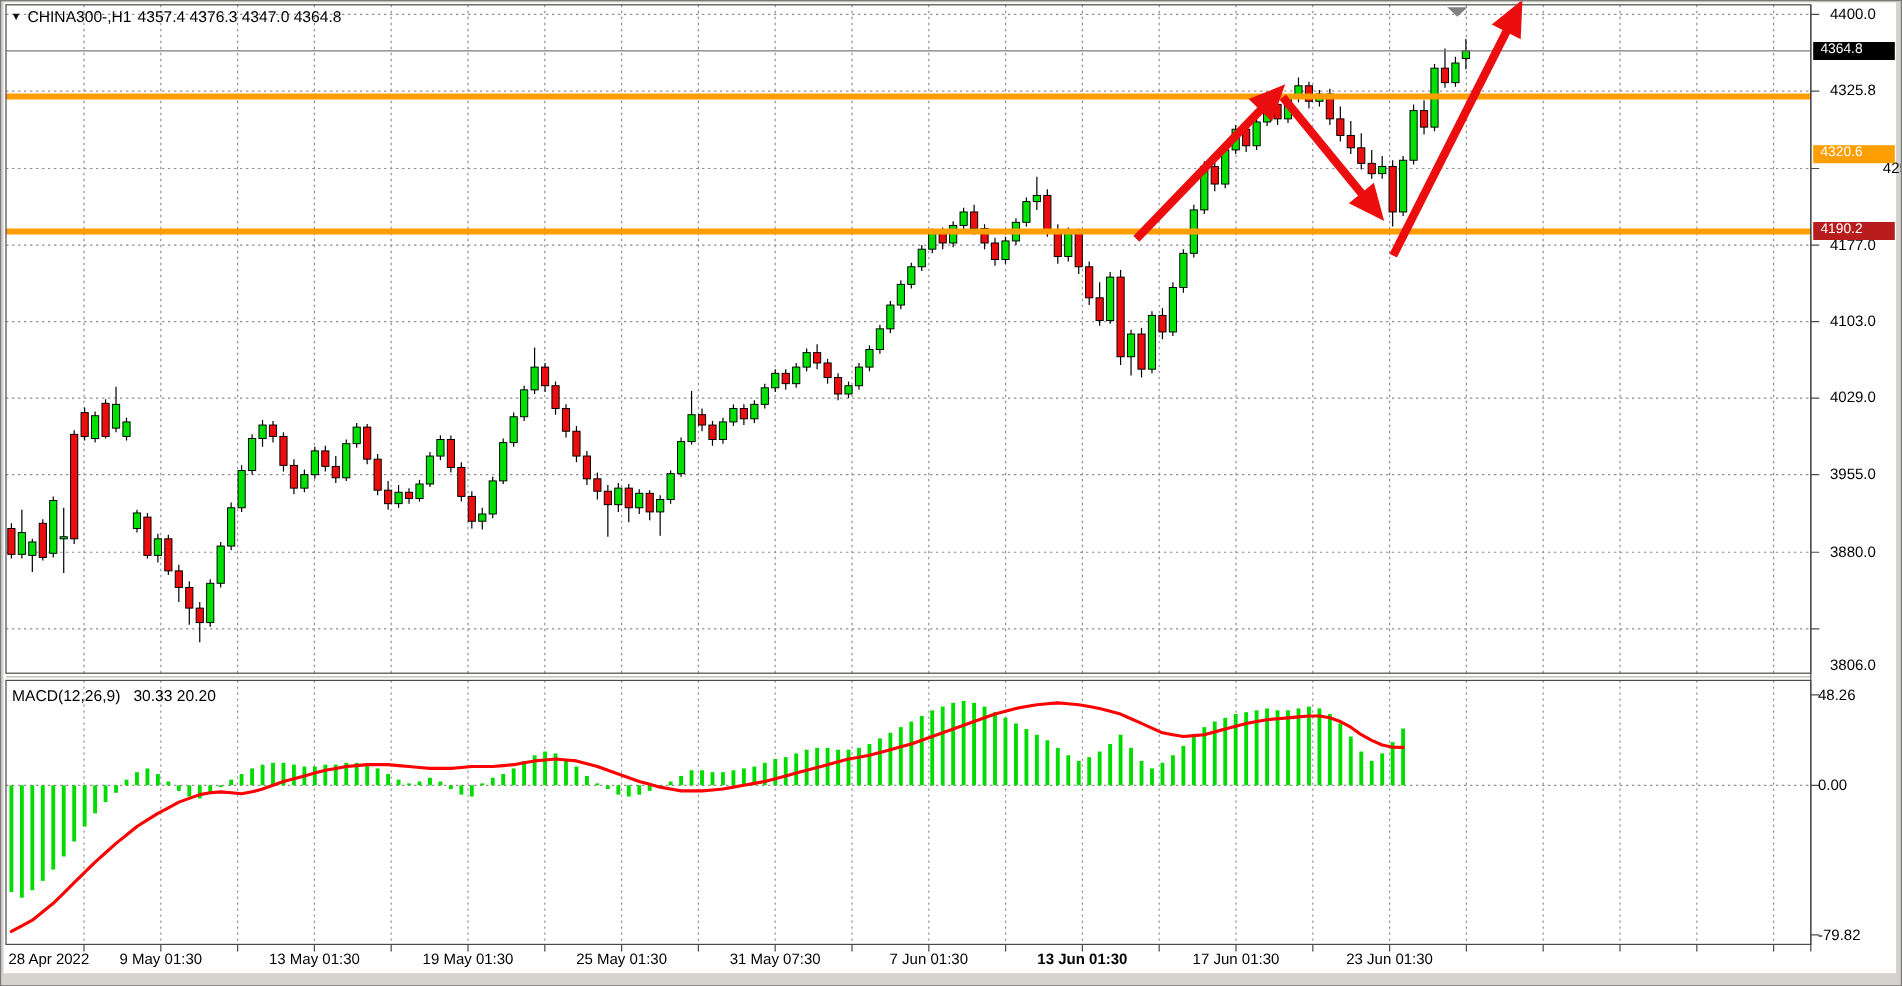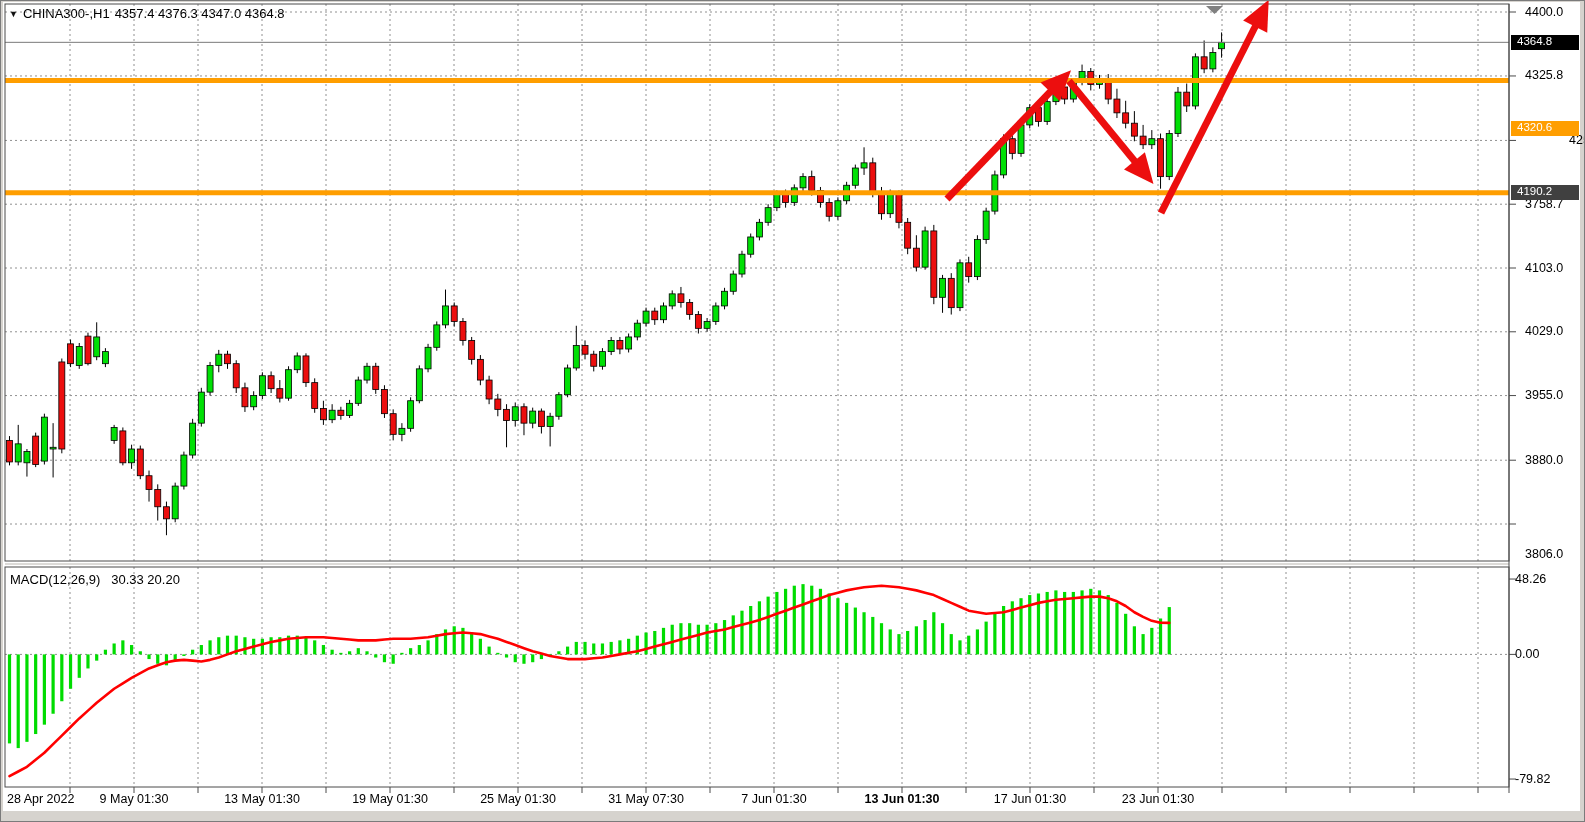--- a/index.html
+++ b/index.html
@@ -554,32 +554,32 @@
   <div id="macd-label">
     <span>MACD(12,26,9)</span>
     <span>&nbsp;</span>
     <span>30.33 20.20</span>
   </div>
 
   <div id="overlays">
       <span class="axis-lbl" style="left: 1524px; top: 3.5px;">4400.0</span>
       <span class="axis-lbl" style="left: 1524px; top: 67.4569px;">4325.8</span>
       <span class="axis-lbl" style="left: 1524px; top: 131.931px; margin-left: 44px;">4251.0</span>
-      <span class="axis-lbl" style="left: 1524px; top: 195.715px;">3758.7</span>
+      <span class="axis-lbl" style="left: 1524px; top: 195.715px;">4177.0</span>
       <span class="axis-lbl" style="left: 1524px; top: 259.5px;">4103.0</span>
       <span class="axis-lbl" style="left: 1524px; top: 323.285px;">4029.0</span>
       <span class="axis-lbl" style="left: 1524px; top: 387.069px; text-align: center;">3955.0</span>
       <span class="axis-lbl" style="left: 1524px; top: 451.715px;">3880.0</span>
       <span class="axis-lbl" style="left: 1524px; top: 546px; text-align: right;">3806.0</span>
       <span class="axis-lbl" style="left: 1514px; top: 570.542px;">48.26</span>
       <span class="axis-lbl" style="left: 1514px; top: 645.9px;">0.00</span>
       <span class="axis-lbl" style="left: 1514px; top: 770.539px;">-79.82</span>
       <span class="badge" style="top: 33.8407px; background: rgb(0, 0, 0);">4364.8</span>
       <span class="badge" style="top: 71.9391px; background: rgb(255, 158, 0); margin-top: 48px;">4320.6</span>
-      <span class="badge" style="top: 184.338px; background: #404040;">4190.2</span>
+      <span class="badge" style="top: 184.338px; background: #b91c1c;">4190.2</span>
       <span class="time-lbl first" style="left: 6px;">28 Apr 2022</span>
       <span class="time-lbl" style="left: 133px;">9 May 01:30</span>
       <span class="time-lbl" style="left: 261px;">13 May 01:30</span>
       <span class="time-lbl" style="left: 389px;">19 May 01:30</span>
       <span class="time-lbl" style="left: 517px;">25 May 01:30</span>
       <span class="time-lbl" style="left: 645px;">31 May 07:30</span>
       <span class="time-lbl" style="left: 773px;">7 Jun 01:30</span>
       <span class="time-lbl" style="left: 901px; font-weight: bold;">13 Jun 01:30</span>
       <span class="time-lbl" style="left: 1029px;">17 Jun 01:30</span>
       <span class="time-lbl" style="left: 1157px;">23 Jun 01:30</span>

